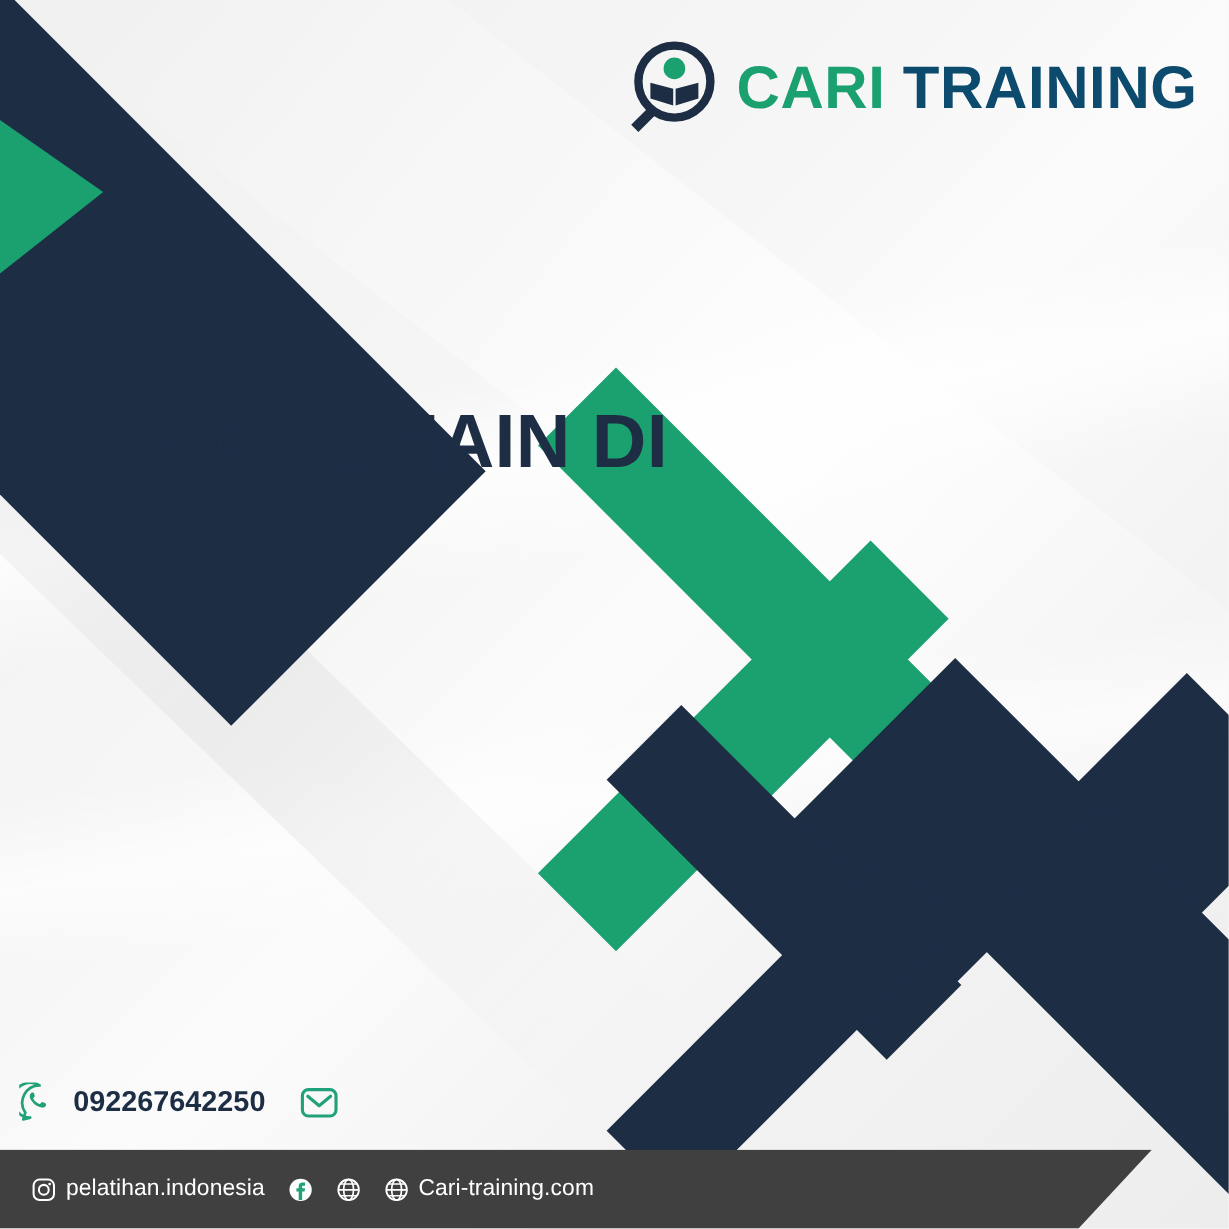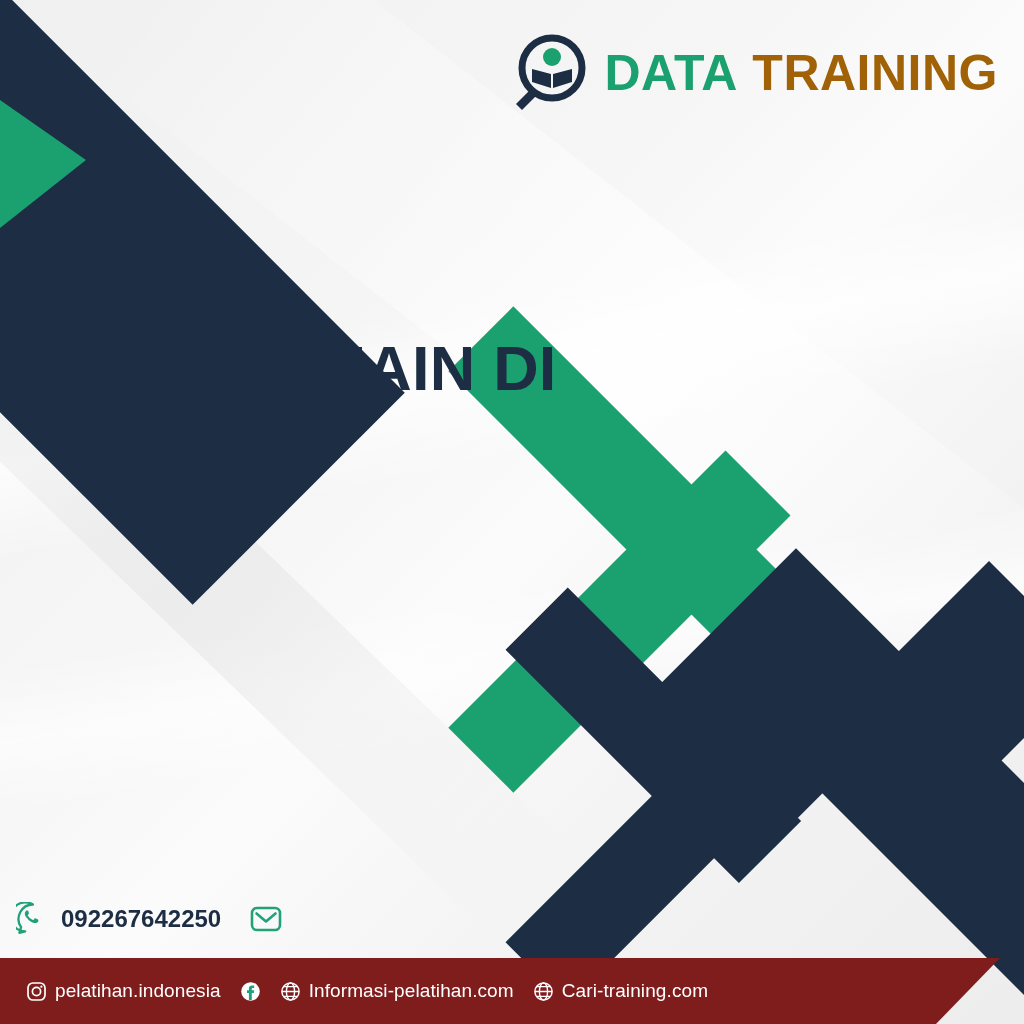--- a/index.html
+++ b/index.html
@@ -189,21 +189,21 @@
     flex: none;
   }
   .logo-text {
     font-size: 50px;
     font-weight: 700;
     letter-spacing: 0.5px;
     line-height: 1;
     white-space: nowrap;
   }
   .logo-text .word-cari { color: #1ba070; }
-  .logo-text .word-training { color: #a16207; }
+  .logo-text .word-training { color: #0c4a6e; }
 
   
   .headline {
     position: absolute;
     left: 50px;
     top: 286px;
     width: 760px;
     color: #1d2d44;
     font-size: 63px;
     font-weight: 800;
@@ -237,23 +237,22 @@
   }
   .contact-icon { width: 34px; height: 34px; flex: none; display: block; }
 
   
   .footer {
     position: absolute;
     left: 0;
     bottom: 0;
     width: 960px;
     height: 66px;
-    background: #7f1d1d;
+    background: #404040;
     clip-path: polygon(0 0, 100% 0, 93.6% 100%, 0 100%);
-    padding-left: 40px;
   }
   .footer-inner {
     position: absolute;
     left: 26px;
     top: 0;
     height: 100%;
     display: flex;
     align-items: center;
     gap: 9px;
   }
@@ -303,21 +302,21 @@
 
   <div class="logo">
     <svg class="logo-mark" viewBox="0 0 82 82">
       <path d="M10 72 L24 58 L30 64 L16 78 Z" fill="#1d2d44"></path>
       <circle cx="46" cy="36" r="30" fill="none" stroke="#1d2d44" stroke-width="7"></circle>
       <circle cx="46" cy="25" r="9" fill="#1ba070"></circle>
       <path d="M26 37 L45 42 L45 56 L26 50 Z" fill="#1d2d44"></path>
       <path d="M66 37 L47 42 L47 56 L66 50 Z" fill="#1d2d44"></path>
     </svg>
     <div class="logo-text">
-      <span class="word-cari">DATA</span><span>&nbsp;</span><span class="word-training">TRAINING</span>
+      <span class="word-cari">CARI</span><span>&nbsp;</span><span class="word-training">TRAINING</span>
     </div>
   </div>
 
   <h1 class="headline">
     <span class="hl-line">BLOCKCHAIN DI</span>
   </h1>
 
   <div class="contact">
     <div class="contact-item">
       <svg class="contact-icon" viewBox="0 0 34 34">
@@ -354,21 +353,20 @@
       </div>
 
       <div class="footer-item">
         <svg class="footer-icon" viewBox="0 0 21 21">
           <circle cx="10.5" cy="10.5" r="8.6" fill="none" stroke="#ffffff" stroke-width="1.5"></circle>
           <ellipse cx="10.5" cy="10.5" rx="4.1" ry="8.6" fill="none" stroke="#ffffff" stroke-width="1.4"></ellipse>
           <line x1="2" y1="10.5" x2="19" y2="10.5" stroke="#ffffff" stroke-width="1.4"></line>
           <line x1="4" y1="5.6" x2="17" y2="5.6" stroke="#ffffff" stroke-width="1.2"></line>
           <line x1="4" y1="15.4" x2="17" y2="15.4" stroke="#ffffff" stroke-width="1.2"></line>
         </svg>
-        <span class="footer-text">Informasi-pelatihan.com</span>
       </div>
 
       <div class="footer-item">
         <svg class="footer-icon" viewBox="0 0 21 21">
           <circle cx="10.5" cy="10.5" r="8.6" fill="none" stroke="#ffffff" stroke-width="1.5"></circle>
           <ellipse cx="10.5" cy="10.5" rx="4.1" ry="8.6" fill="none" stroke="#ffffff" stroke-width="1.4"></ellipse>
           <line x1="2" y1="10.5" x2="19" y2="10.5" stroke="#ffffff" stroke-width="1.4"></line>
           <line x1="4" y1="5.6" x2="17" y2="5.6" stroke="#ffffff" stroke-width="1.2"></line>
           <line x1="4" y1="15.4" x2="17" y2="15.4" stroke="#ffffff" stroke-width="1.2"></line>
         </svg>

